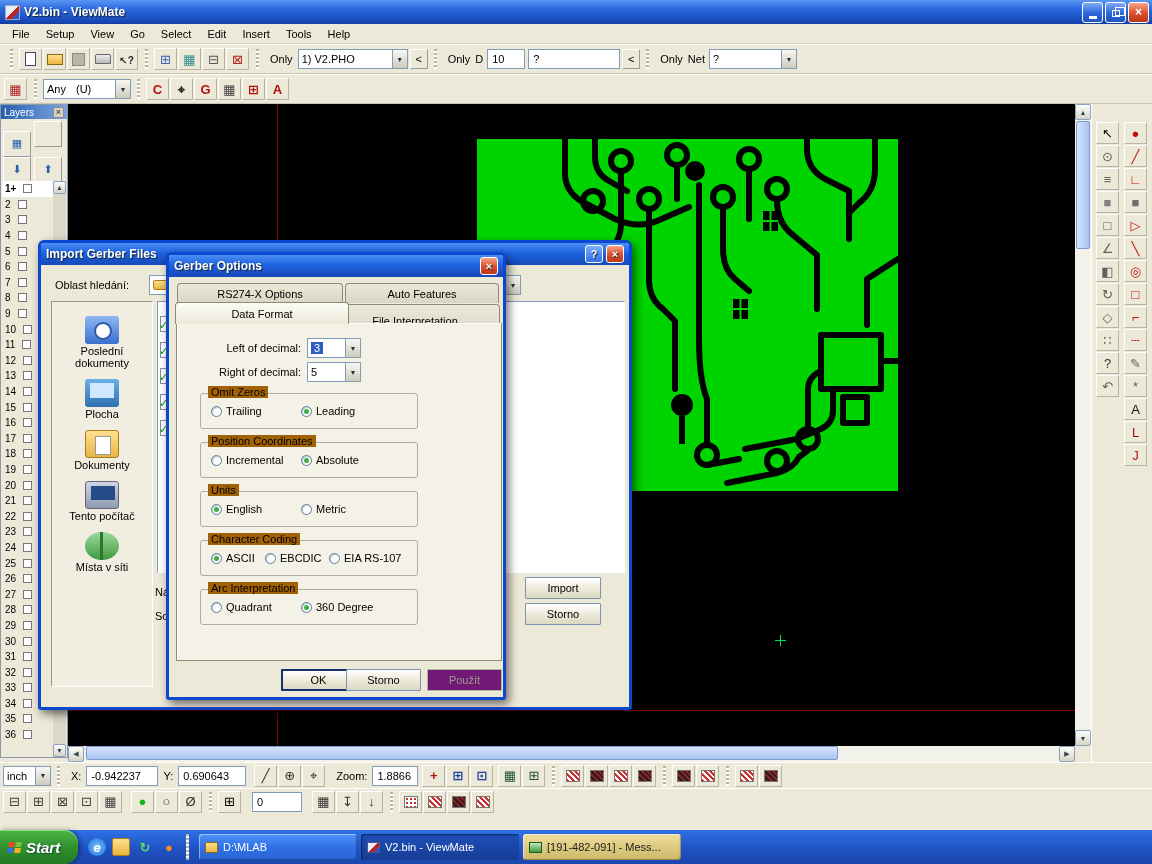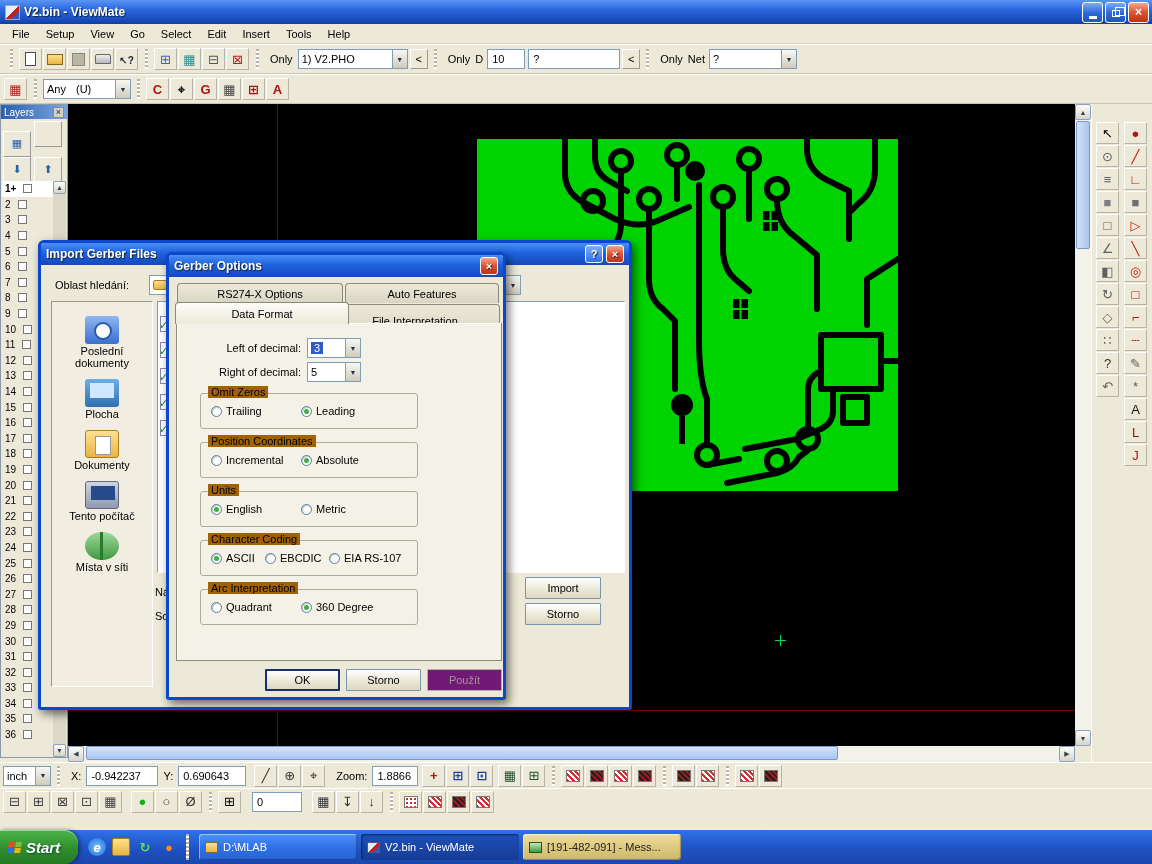--- a/index.html
+++ b/index.html
@@ -741,21 +741,21 @@
       <span class="ropt" style="left:10px" data-name="radio-quadrant">
         <span class="rdo"></span>
           <span>Quadrant</span>
         </span>
       <span class="ropt" style="left:100px" data-name="radio-360-degree">
         <span class="rdo on"></span>
           <span>360 Degree</span>
         </span>
     </div>
   </div>
-  <div class="pbtn default" style="left:96px;top:414px;width:75px" data-name="ok-button">OK</div>
+  <div class="pbtn default" style="left:112px;top:414px;width:75px" data-name="ok-button">OK</div>
   <div class="pbtn" style="left:177px;top:414px;width:75px" data-name="cancel-button">Storno</div>
   <div class="pbtn disabled" style="left:258px;top:414px;width:75px" data-name="apply-button">Použít</div>
 </div>
 
 <div id="st1" data-name="coordinate-statusbar">
   <div class="combo" style="width:48px" data-name="units-combo">
     <span>inch</span>
     <span class="arrow" data-name="chevron-down-icon">▼</span>
   </div>
   <span class="grip" data-name="toolbar-grip"></span>

